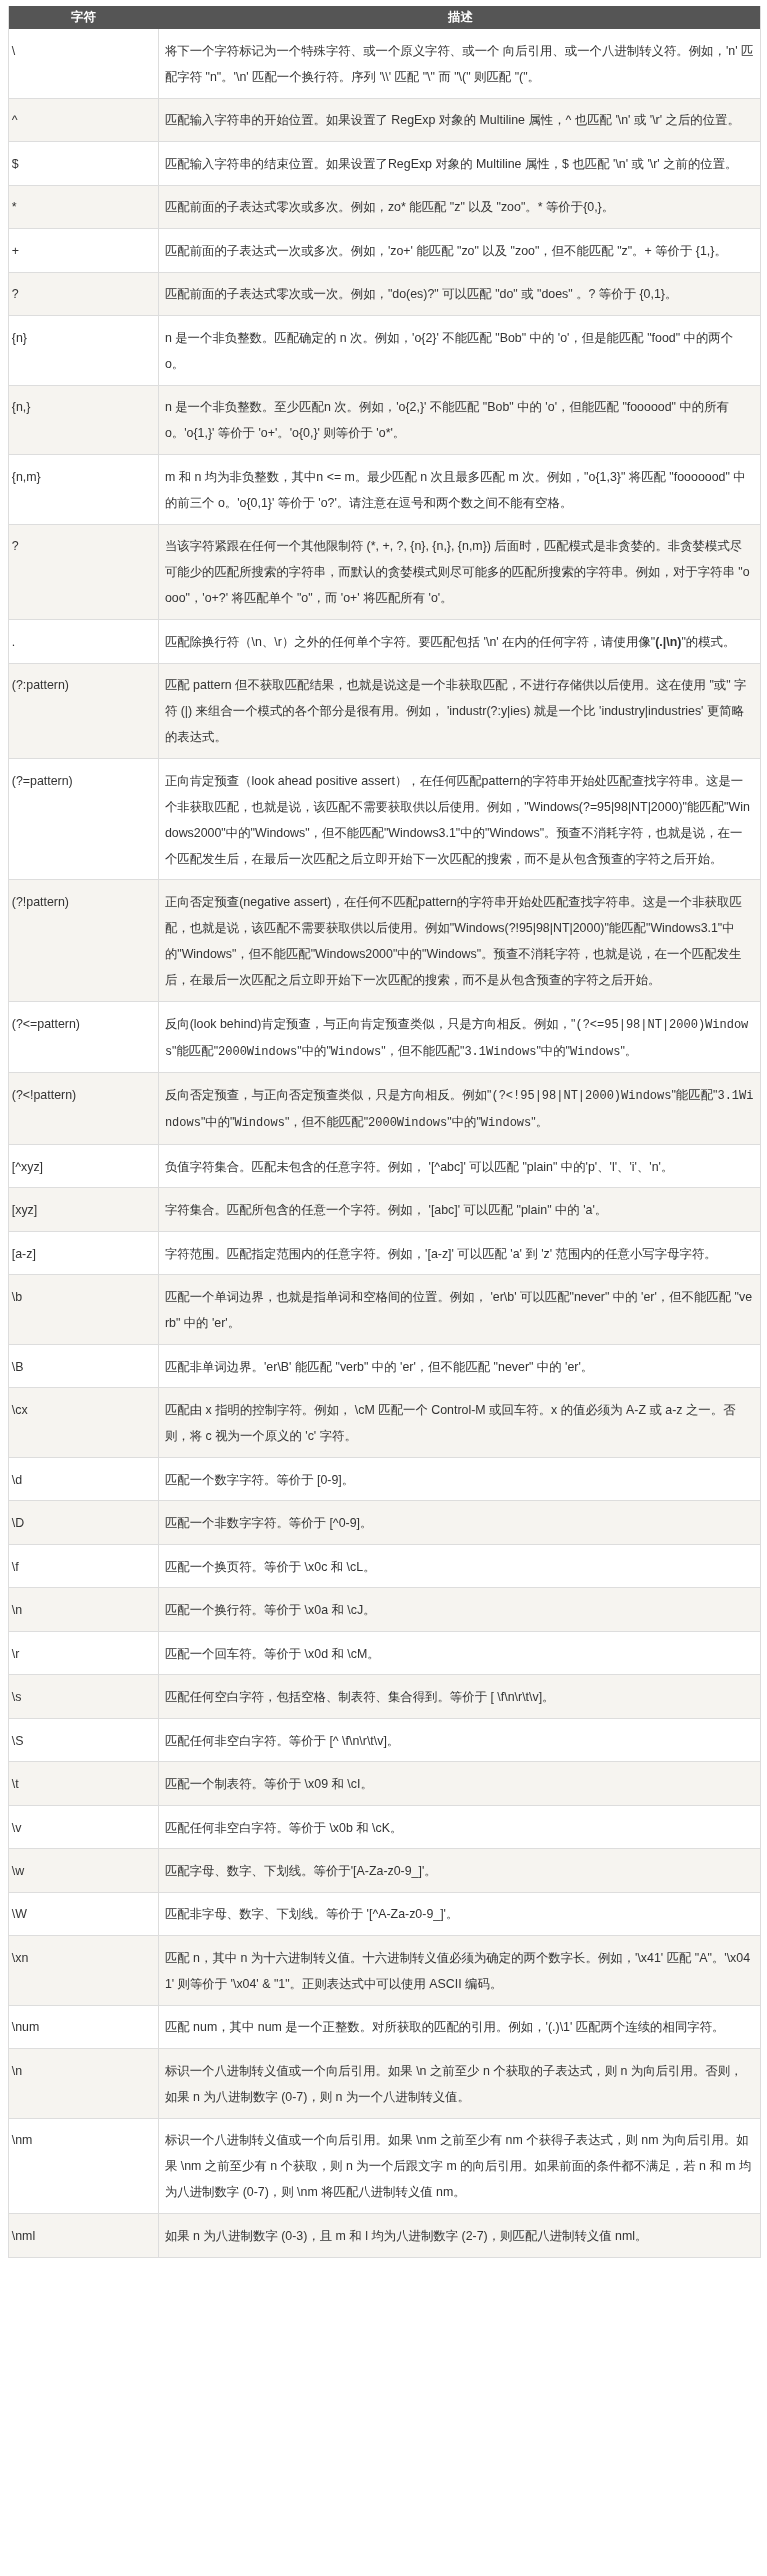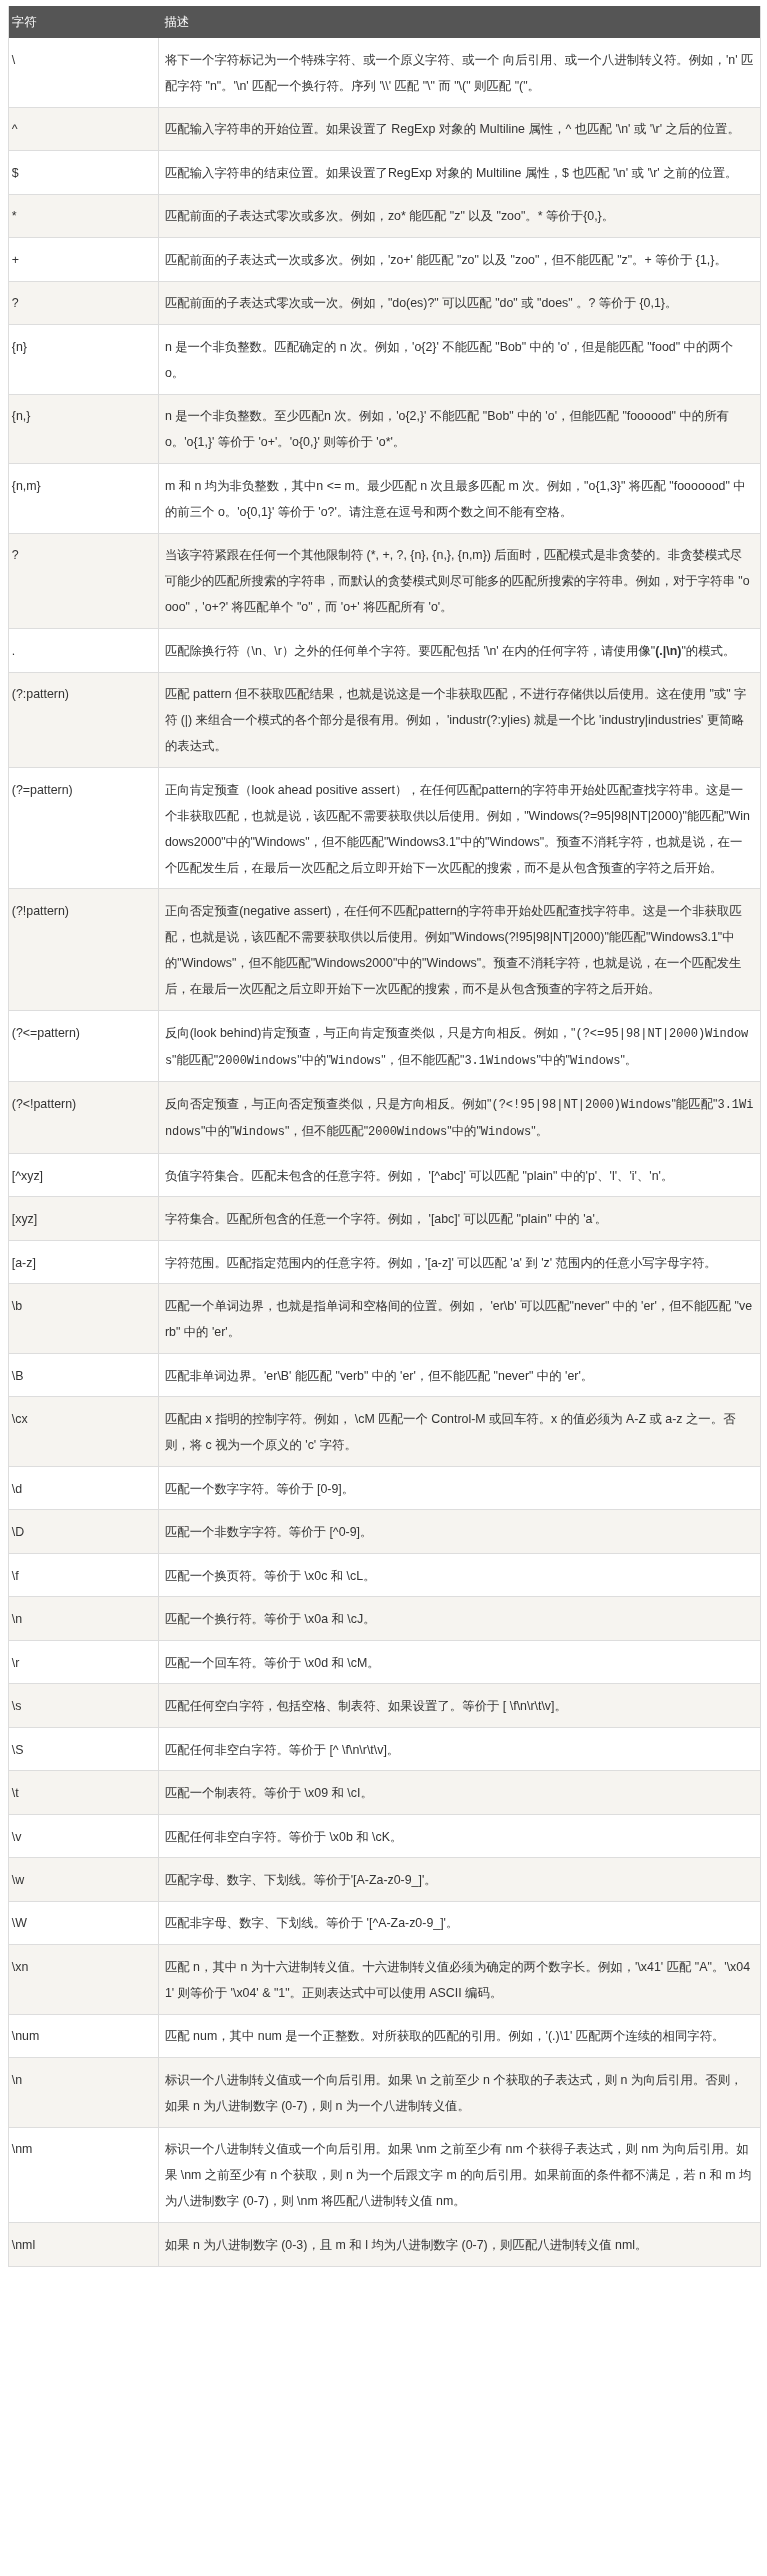--- a/index.html
+++ b/index.html
@@ -10,24 +10,24 @@
     border-collapse: collapse;
     table-layout: fixed;
     border-left: 0.5px solid #dddddd;
     border-right: 0.5px solid #dddddd;
   }
   col.c1 { width: 150px; }
   col.c2 { width: 602px; }
   thead th {
     background: #555555;
     color: #ffffff;
-    font-weight: normal;
-    text-align: left;
+    font-weight: bold;
+    text-align: center;
     font-size: 12.4px;
-    height: 32px;
+    height: 23px;
     padding: 0 3.1px;
     vertical-align: middle;
   }
   thead th + th { padding-left: 6.2px; }
   tbody td {
     color: #333333;
     font-size: 12.4px;
     line-height: 26px;
     vertical-align: top;
     padding: 8.8px 6.2px 7.7px 6.2px;
@@ -163,21 +163,21 @@
         <tr>
     <td class="sym">\n</td>
     <td class="desc"><span>匹配一个换行符。等价于 \x0a 和 \cJ。</span></td>
   </tr>
         <tr>
     <td class="sym">\r</td>
     <td class="desc"><span>匹配一个回车符。等价于 \x0d 和 \cM。</span></td>
   </tr>
         <tr>
     <td class="sym">\s</td>
-    <td class="desc"><span>匹配任何空白字符，包括空格、制表符、如果设置了。等价于 [ \f\n\r\t\v]。</span></td>
+    <td class="desc"><span>匹配任何空白字符，包括空格、制表符、集合得到。等价于 [ \f\n\r\t\v]。</span></td>
   </tr>
         <tr>
     <td class="sym">\S</td>
     <td class="desc"><span>匹配任何非空白字符。等价于 [^ \f\n\r\t\v]。</span></td>
   </tr>
         <tr>
     <td class="sym">\t</td>
     <td class="desc"><span>匹配一个制表符。等价于 \x09 和 \cI。</span></td>
   </tr>
         <tr>
@@ -203,18 +203,18 @@
         <tr>
     <td class="sym">\n</td>
     <td class="desc"><span>标识一个八进制转义值或一个向后引用。如果 \n 之前至少 n 个获取的子表达式，则 n 为向后引用。否则，如果 n 为八进制数字 (0-7)，则 n 为一个八进制转义值。</span></td>
   </tr>
         <tr>
     <td class="sym">\nm</td>
     <td class="desc"><span>标识一个八进制转义值或一个向后引用。如果 \nm 之前至少有 nm 个获得子表达式，则 nm 为向后引用。如果 \nm 之前至少有 n 个获取，则 n 为一个后跟文字 m 的向后引用。如果前面的条件都不满足，若 n 和 m 均为八进制数字 (0-7)，则 \nm 将匹配八进制转义值 nm。</span></td>
   </tr>
         <tr>
     <td class="sym">\nml</td>
-    <td class="desc"><span>如果 n 为八进制数字 (0-3)，且 m 和 l 均为八进制数字 (0-7)，则匹配八进制转义值 nml。</span></td>
+    <td class="desc"><span>如果 n 为八进制数字 (0-3)，且 m 和 l 均为八进制数字 (2-7)，则匹配八进制转义值 nml。</span></td>
   </tr>
       </tbody>
   </table>
 </div>
 
 
 </body></html>

